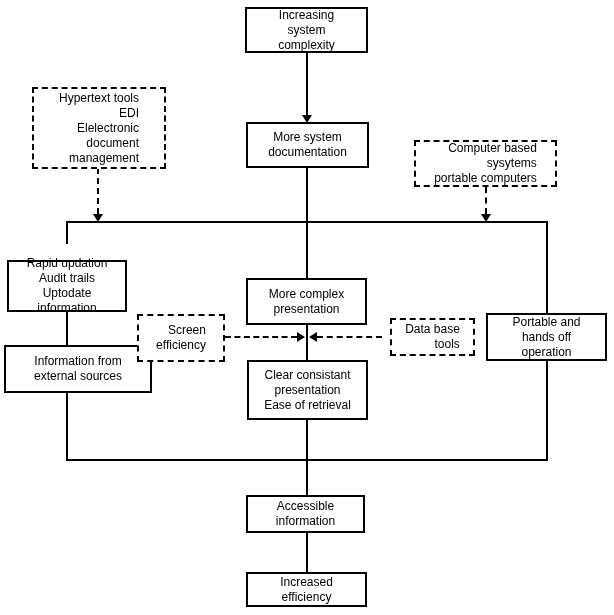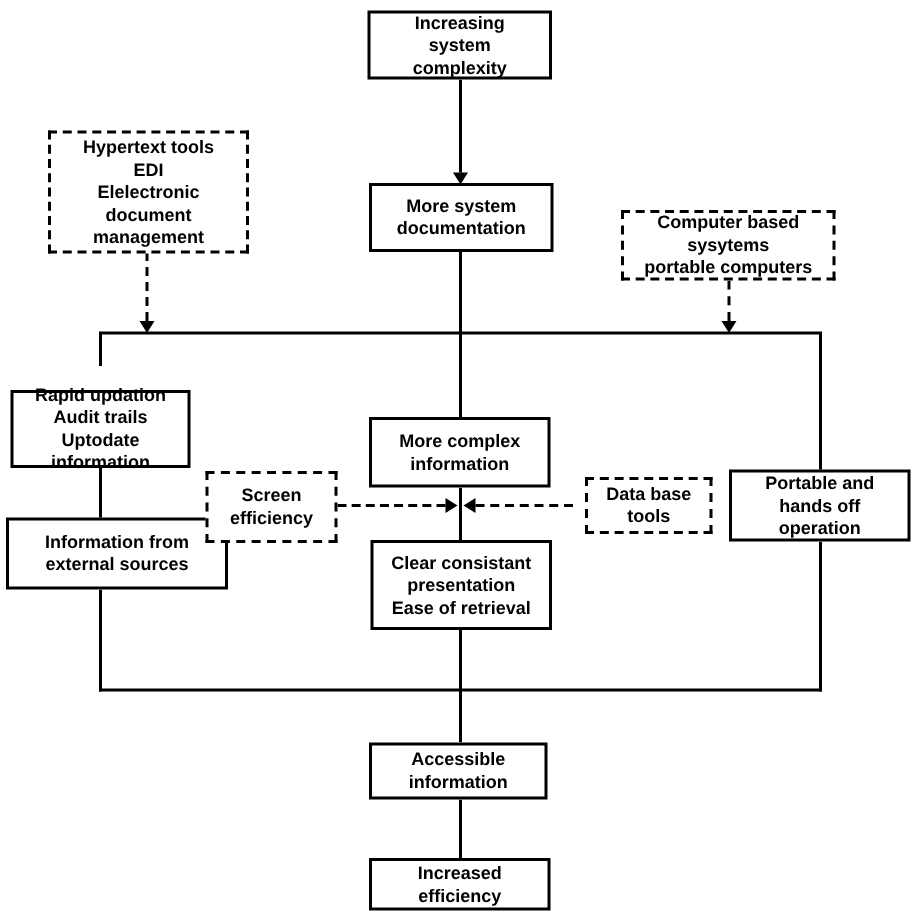--- a/index.html
+++ b/index.html
@@ -13,32 +13,33 @@
     height:615px;
     background:var(--background,#ffffff);
     overflow:hidden;
   }
   .node{
     position:absolute;
     box-sizing:border-box;
     background:var(--node_fill,#ffffff);
     border:2px solid var(--line,#000000);
     color:var(--text,#000000);
-    font-weight:bold;
+    font-weight:normal;
     font-size:12px;
     line-height:15px;
     text-align:center;
     white-space:pre-line;
     display:flex;
     align-items:center;
     justify-content:center;
     padding:1px;
   }
   .node.dashed{
     border:2px dashed var(--line,#000000);
+    text-align:right;
   }
   .ln{
     position:absolute;
     background:var(--line,#000000);
   }
   .dash-v{
     position:absolute;
     width:0;
     border-left:2px dashed var(--line,#000000);
   }
@@ -122,21 +123,21 @@
 
   <div class="node" style="left:7px;top:260px;width:120px;height:52px">Rapid updation
 Audit trails
 Uptodate
 information</div>
 
   <div class="node" style="left:4px;top:345px;width:148px;height:48px">Information from
 external sources</div>
 
   <div class="node" style="left:246px;top:278px;width:121px;height:47px">More complex
-information</div>
+presentation</div>
 
   <div class="node dashed" style="left:137px;top:314px;width:88px;height:48px">Screen
 efficiency</div>
 
   <div class="node dashed" style="left:390px;top:318px;width:85px;height:38px">Data base
 tools</div>
 
   <div class="node" style="left:486px;top:313px;width:121px;height:48px">Portable and
 hands off
 operation</div>

